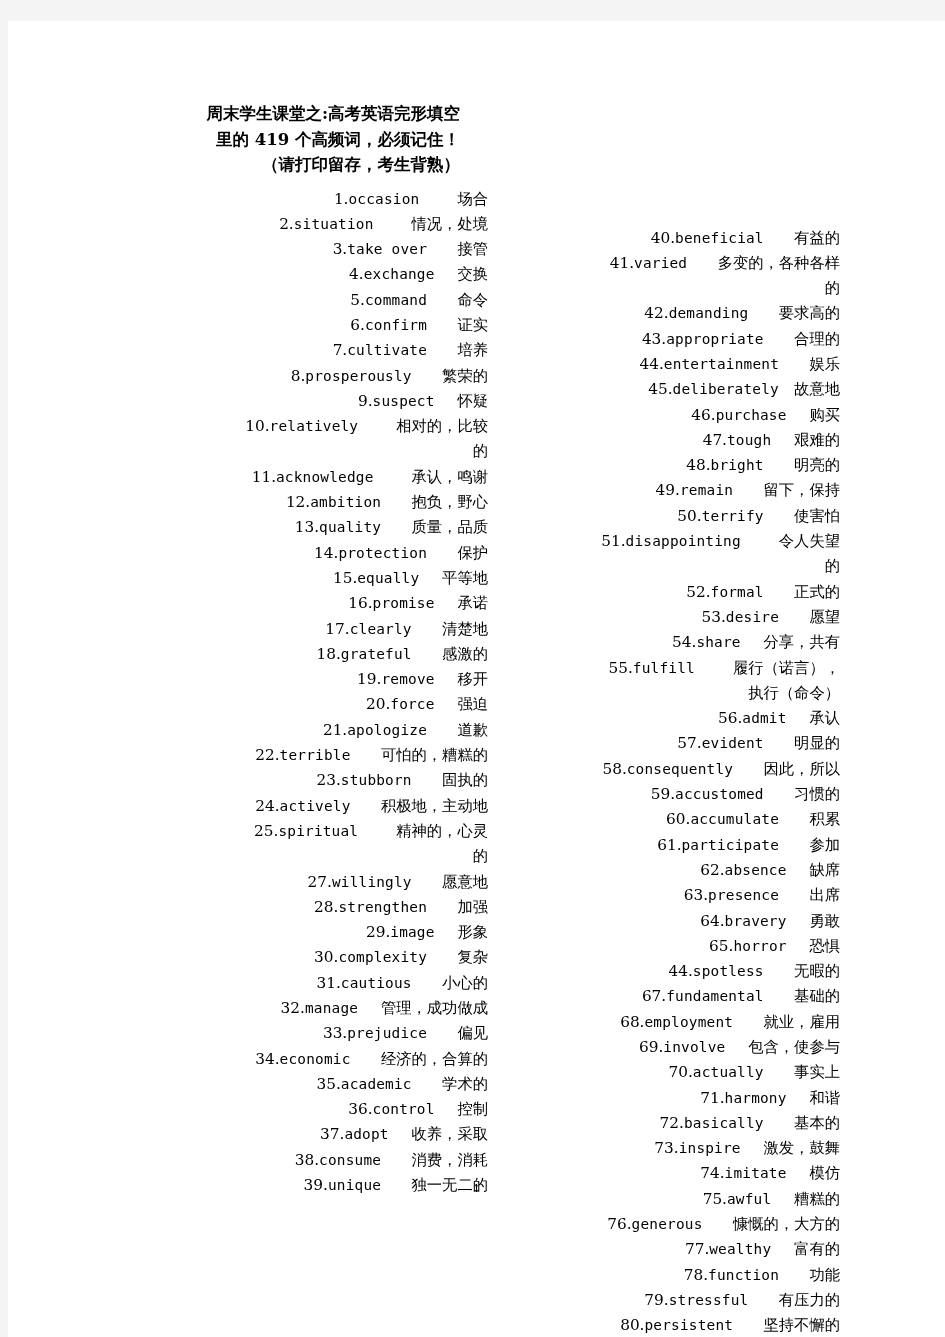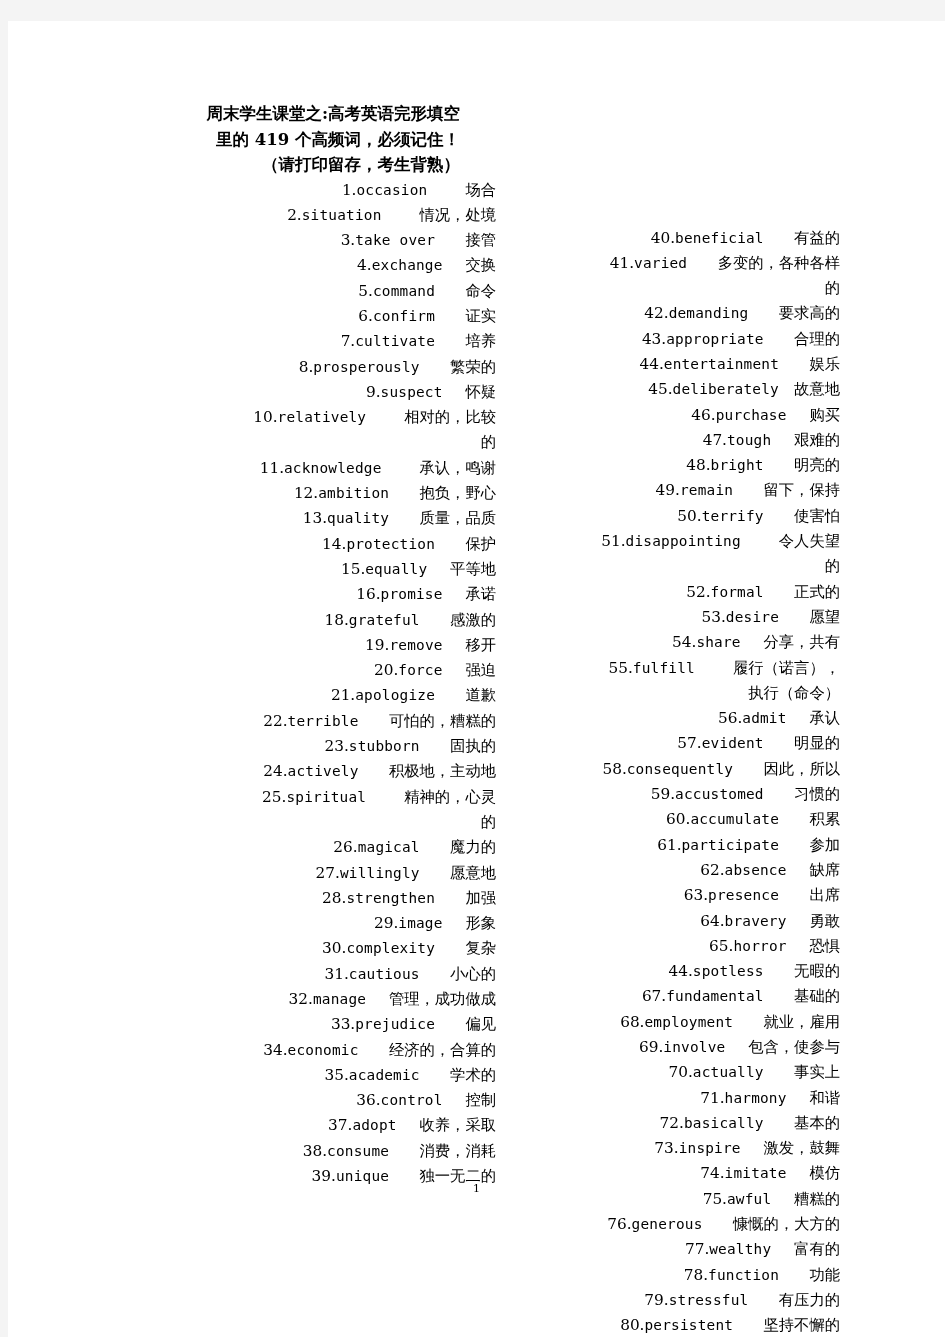--- a/index.html
+++ b/index.html
@@ -45,22 +45,23 @@
     padding-left: 8px;
   }
   .columns {
     position: relative;
   }
   .col {
     position: absolute;
     top: 0;
   }
   .col-left {
-    left: 16px;
+    left: 8px;
     width: 330px;
+    margin-top: 9px;
   }
   .col-right {
     left: 360px;
     width: 330px;
     margin-top: 48px;
   }
   .entry {
     font-family: "DejaVu Serif", "Liberation Serif", serif;
     font-size: 15.3px;
     line-height: 25.3px;
@@ -126,30 +127,30 @@
           <div class="entry"><span class="num">8.</span><span class="word">prosperously</span><span class="gap" style="width: 30.4px;"></span><span class="cn">繁荣的</span></div>
           <div class="entry"><span class="num">9.</span><span class="word">suspect</span><span class="gap" style="width: 22.8px;"></span><span class="cn">怀疑</span></div>
           <div class="entry"><span class="num">10.</span><span class="word">relatively</span><span class="gap" style="width: 38px;"></span><span class="cn">相对的，比较</span></div>
           <div class="wrapline">的</div>
           <div class="entry"><span class="num">11.</span><span class="word">acknowledge</span><span class="gap" style="width: 38px;"></span><span class="cn">承认，鸣谢</span></div>
           <div class="entry"><span class="num">12.</span><span class="word">ambition</span><span class="gap" style="width: 30.4px;"></span><span class="cn">抱负，野心</span></div>
           <div class="entry"><span class="num">13.</span><span class="word">quality</span><span class="gap" style="width: 30.4px;"></span><span class="cn">质量，品质</span></div>
           <div class="entry"><span class="num">14.</span><span class="word">protection</span><span class="gap" style="width: 30.4px;"></span><span class="cn">保护</span></div>
           <div class="entry"><span class="num">15.</span><span class="word">equally</span><span class="gap" style="width: 22.8px;"></span><span class="cn">平等地</span></div>
           <div class="entry"><span class="num">16.</span><span class="word">promise</span><span class="gap" style="width: 22.8px;"></span><span class="cn">承诺</span></div>
+          <div class="entry"><span class="num">17.</span><span class="word">clearly</span><span class="gap" style="width: 30.4px;"></span><span class="cn">清楚地</span></div>
           <div class="entry"><span class="num">18.</span><span class="word">grateful</span><span class="gap" style="width: 30.4px;"></span><span class="cn">感激的</span></div>
           <div class="entry"><span class="num">19.</span><span class="word">remove</span><span class="gap" style="width: 22.8px;"></span><span class="cn">移开</span></div>
           <div class="entry"><span class="num">20.</span><span class="word">force</span><span class="gap" style="width: 22.8px;"></span><span class="cn">强迫</span></div>
           <div class="entry"><span class="num">21.</span><span class="word">apologize</span><span class="gap" style="width: 30.4px;"></span><span class="cn">道歉</span></div>
           <div class="entry"><span class="num">22.</span><span class="word">terrible</span><span class="gap" style="width: 30.4px;"></span><span class="cn">可怕的，糟糕的</span></div>
           <div class="entry"><span class="num">23.</span><span class="word">stubborn</span><span class="gap" style="width: 30.4px;"></span><span class="cn">固执的</span></div>
           <div class="entry"><span class="num">24.</span><span class="word">actively</span><span class="gap" style="width: 30.4px;"></span><span class="cn">积极地，主动地</span></div>
           <div class="entry"><span class="num">25.</span><span class="word">spiritual</span><span class="gap" style="width: 38px;"></span><span class="cn">精神的，心灵</span></div>
           <div class="wrapline">的</div>
-          <div class="entry"><span class="num">26.</span><span class="word">magical</span><span class="gap" style="width: 30.4px;"></span><span class="cn">魔力的</span></div>
           <div class="entry"><span class="num">27.</span><span class="word">willingly</span><span class="gap" style="width: 30.4px;"></span><span class="cn">愿意地</span></div>
           <div class="entry"><span class="num">28.</span><span class="word">strengthen</span><span class="gap" style="width: 30.4px;"></span><span class="cn">加强</span></div>
           <div class="entry"><span class="num">29.</span><span class="word">image</span><span class="gap" style="width: 22.8px;"></span><span class="cn">形象</span></div>
           <div class="entry"><span class="num">30.</span><span class="word">complexity</span><span class="gap" style="width: 30.4px;"></span><span class="cn">复杂</span></div>
           <div class="entry"><span class="num">31.</span><span class="word">cautious</span><span class="gap" style="width: 30.4px;"></span><span class="cn">小心的</span></div>
           <div class="entry"><span class="num">32.</span><span class="word">manage</span><span class="gap" style="width: 22.8px;"></span><span class="cn">管理，成功做成</span></div>
           <div class="entry"><span class="num">33.</span><span class="word">prejudice</span><span class="gap" style="width: 30.4px;"></span><span class="cn">偏见</span></div>
           <div class="entry"><span class="num">34.</span><span class="word">economic</span><span class="gap" style="width: 30.4px;"></span><span class="cn">经济的，合算的</span></div>
           <div class="entry"><span class="num">35.</span><span class="word">academic</span><span class="gap" style="width: 30.4px;"></span><span class="cn">学术的</span></div>
           <div class="entry"><span class="num">36.</span><span class="word">control</span><span class="gap" style="width: 22.8px;"></span><span class="cn">控制</span></div>

